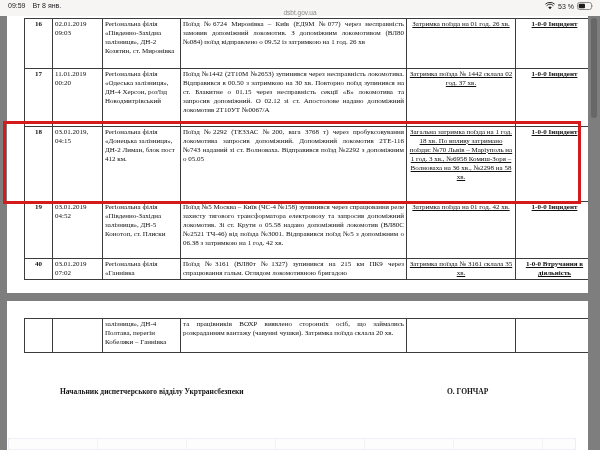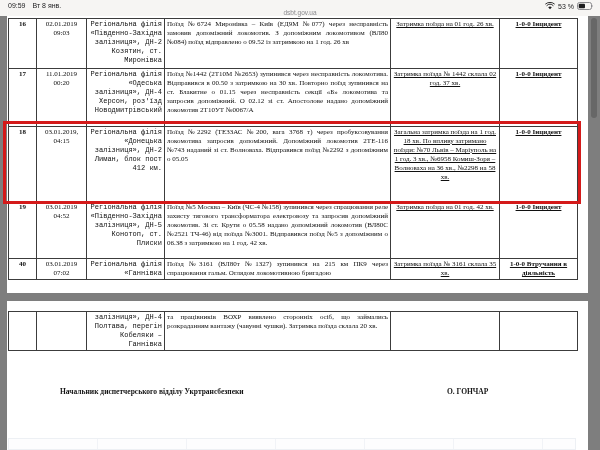--- a/index.html
+++ b/index.html
@@ -10,38 +10,38 @@
   
   .statusbar { position:absolute; top:0; left:0; width:600px; height:16px; background:#f6f5f3; z-index:3; }
   .sb-left { position:absolute; top:2px; left:8px; display:flex; gap:7px;
              font-family:"Liberation Sans", sans-serif; font-size:7px; color:#1c1c1e; }
   .sb-right { position:absolute; top:2px; right:6px; display:flex; align-items:center; gap:3px;
               font-family:"Liberation Sans", sans-serif; font-size:7px; color:#1c1c1e; }
   .sb-url { position:absolute; top:9px; left:0; width:100%; text-align:center;
             font-family:"Liberation Sans", sans-serif; font-size:6.5px; color:#8a8a8e; }
 
   
-  .page { position:absolute; left:7px; width:581px; background:#ffffff; overflow:hidden; }
+  .page { position:absolute; left:7px; width:581px; background:#ffffff; overflow:hidden;padding-left:16px; }
   .page1 { top:16px; height:277px; }
   .page2 { top:301px; height:149px; }
 
   
   table.doc { border-collapse:collapse; table-layout:fixed; width:569px; margin:2px 0 0 1px;
               font-size:7px; line-height:9px; color:#101010; }
   table.doc td { border:1px solid #3c3c3c; padding:1px 2px; vertical-align:top; overflow:hidden; }
   td.c-num   { text-align:center; vertical-align:middle; font-weight:bold; }
-  td.c-date  { text-align:center; }
-  td.c-branch{ text-align:right;font-family:Liberation Mono, monospace; }
+  td.c-date  { }
+  td.c-branch{ text-align:left; }
   td.c-desc  { text-align:justify; }
   td.c-delay { text-align:center; vertical-align:middle;text-decoration:underline; }
   td.c-class { text-align:center; font-weight:bold; text-decoration:underline; }
   tr.r16 { height:50px; } tr.r17 { height:58px; } tr.r18 { height:75px; }
   tr.r19 { height:57px; } tr.r20 { height:20px; } tr.rcont { height:34px; }
 
-  table.cont { margin-top:10px; }
+  table.cont { margin-top:17px; }
 
   
   .red-box { position:absolute; left:3px; top:121px; width:578px; height:83px;
              border:3px solid #d41a1a; z-index:6; }
 
   
   .signature { position:absolute; top:86px; left:0; width:100%; height:12px;
                font-weight:bold; font-size:7.5px; }
   .sig-title { position:absolute; left:53px; top:0; }
   .sig-name  { position:absolute; left:440px; top:0; }

